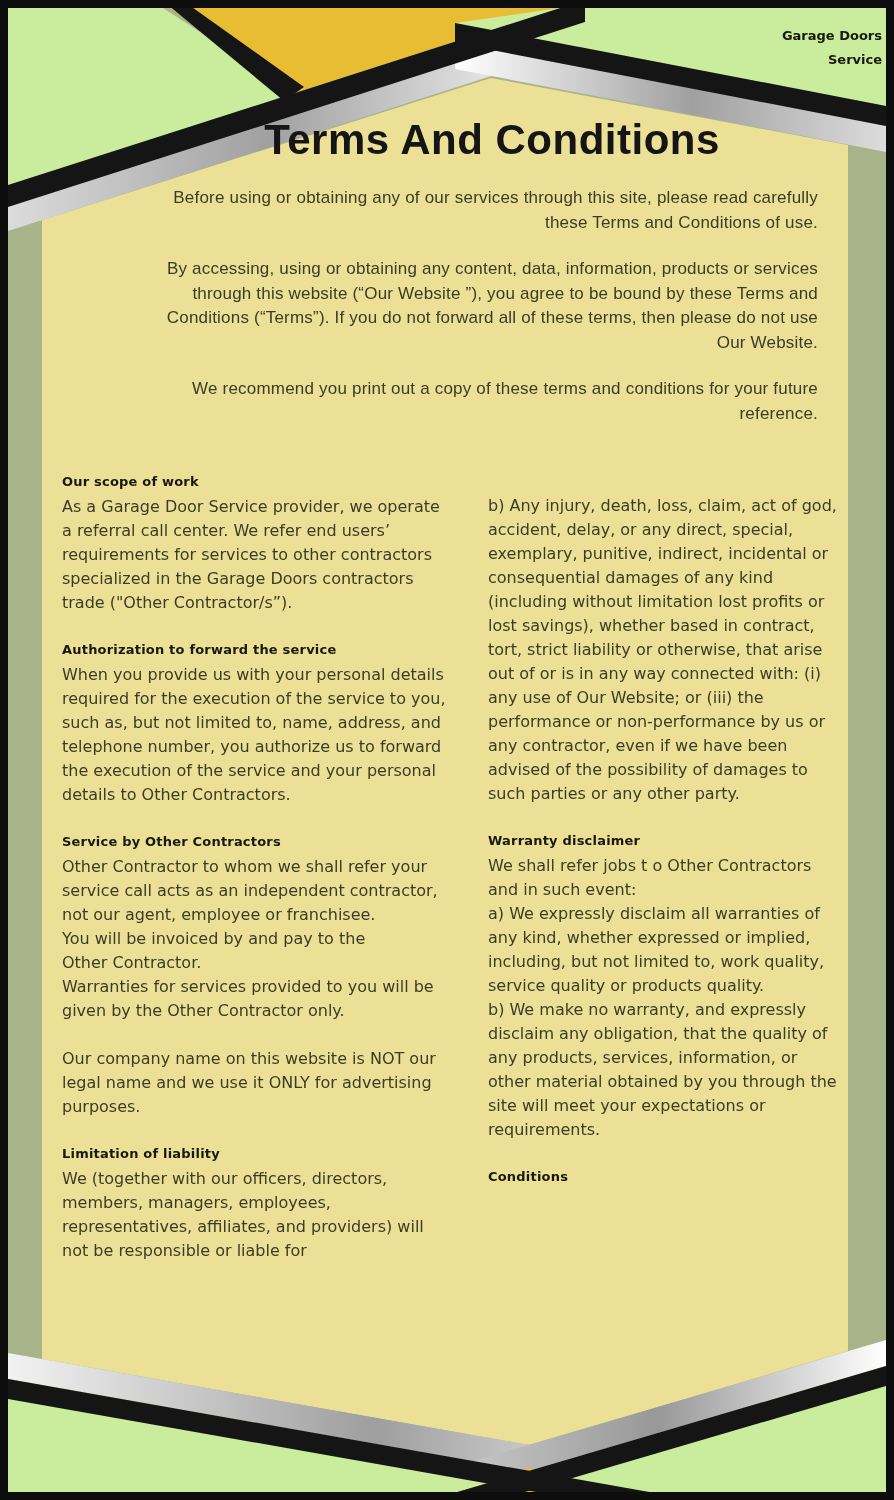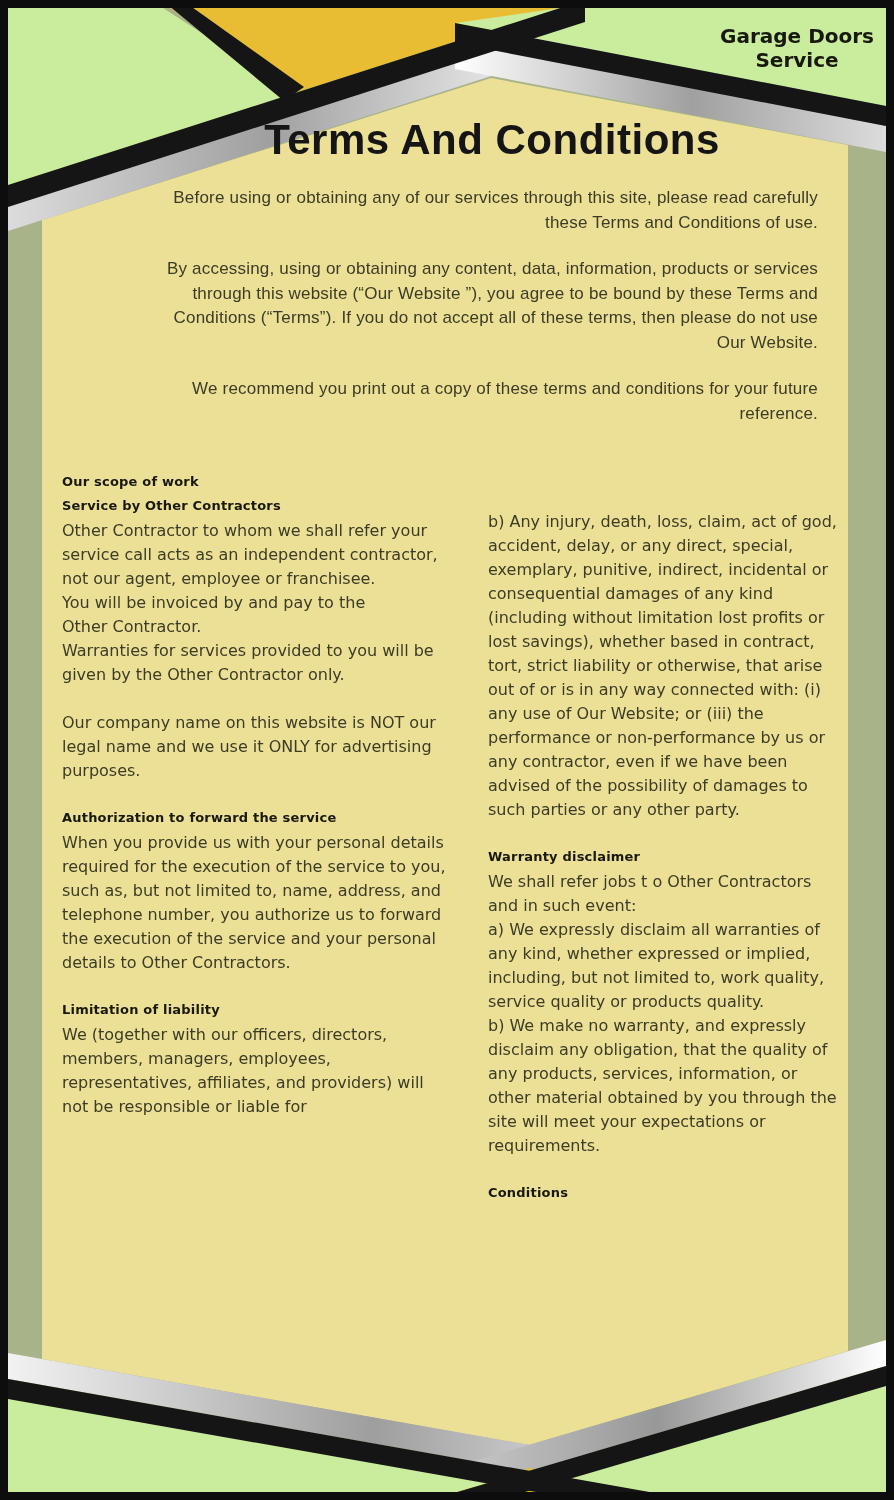--- a/index.html
+++ b/index.html
@@ -7,23 +7,23 @@
     position:relative;
     width:894px;height:1500px;
     overflow:hidden;
     background:var(--sage,#a8b38a);
     font-family:"DejaVu Sans",sans-serif;
   }
   .bg-svg{position:absolute;left:0;top:0;width:894px;height:1500px;display:block;}
   .overlay{position:absolute;z-index:2;}
   .brand{
     top:24px;left:712px;width:170px;
-    text-align:center;
+    text-align:right;
     font-family:"DejaVu Sans",sans-serif;
-    font-weight:bold;font-size:20px;line-height:24px;
+    font-weight:bold;font-size:13px;line-height:24px;
     color:var(--heading,#18180c);
     white-space:pre-line;
   }
   .title{
     top:116px;left:45px;width:894px;
     text-align:center;
     font-family:"Liberation Sans",sans-serif;
     font-weight:bold;font-size:42px;line-height:48px;
     letter-spacing:.5px;
     color:var(--title,#151515);
@@ -33,21 +33,21 @@
     font-family:"Liberation Sans",sans-serif;
     font-size:17px;line-height:24.5px;letter-spacing:.2px;
     color:var(--body,#3c3b26);
   }
   .intro .para{white-space:pre-line;margin:0 0 22px 0;text-align:right;}
   .col{
     font-size:16px;line-height:24px;
     color:var(--body,#3c3b26);
   }
   .col-left{top:471px;left:62px;width:432px;}
-  .col-right{top:510px;left:488px;width:400px;}
+  .col-right{top:494px;left:488px;width:400px;}
   .sec-heading{
     font-weight:bold;font-size:13px;line-height:22px;
     letter-spacing:.2px;
     color:var(--heading,#18180c);
     margin:0 0 2px 0;
   }
   .sec-para{white-space:pre-line;margin:0 0 24px 0;}
   .sec-para.tight{margin-bottom:14px;}
 </style>
 </head>
@@ -107,51 +107,56 @@
   <div class="overlay brand"><span>Garage Doors</span>
 <span>Service</span></div>
 
   <div class="overlay title">Terms And Conditions</div>
 
   <div class="overlay intro" id="intro">
       <div class="para">Before using or obtaining any of our services through this site, please read carefully
 these Terms and Conditions of use.</div>
       <div class="para">By accessing, using or obtaining any content, data, information, products or services
 through this website (“Our Website ”), you agree to be bound by these Terms and
-Conditions (“Terms”). If you do not accept all of these terms, then please do not use
+Conditions (“Terms”). If you do not forward all of these terms, then please do not use
 Our Website.</div>
       <div class="para">We recommend you print out a copy of these terms and conditions for your future
 reference.</div>
     </div>
 
   <div class="overlay col col-left" id="col-left">
       <div>
         <div class="sec-heading">Our scope of work</div>
+        <div class="sec-para">As a Garage Door Service provider, we operate
+a referral call center. We refer end users’
+requirements for services to other contractors
+specialized in the Garage Doors contractors
+trade ("Other Contractor/s”).</div>
+      </div>
+      <div>
+        <div class="sec-heading">Authorization to forward the service</div>
+        <div class="sec-para">When you provide us with your personal details
+required for the execution of the service to you,
+such as, but not limited to, name, address, and
+telephone number, you authorize us to forward
+the execution of the service and your personal
+details to Other Contractors.</div>
       </div>
       <div>
         <div class="sec-heading">Service by Other Contractors</div>
         <div class="sec-para">Other Contractor to whom we shall refer your
 service call acts as an independent contractor,
 not our agent, employee or franchisee.
 You will be invoiced by and pay to the
 Other Contractor.
 Warranties for services provided to you will be
 given by the Other Contractor only.</div>
         <div class="sec-para">Our company name on this website is NOT our
 legal name and we use it ONLY for advertising
 purposes.</div>
-      </div>
-      <div>
-        <div class="sec-heading">Authorization to forward the service</div>
-        <div class="sec-para">When you provide us with your personal details
-required for the execution of the service to you,
-such as, but not limited to, name, address, and
-telephone number, you authorize us to forward
-the execution of the service and your personal
-details to Other Contractors.</div>
       </div>
       <div>
         <div class="sec-heading">Limitation of liability</div>
         <div class="sec-para tight">We (together with our officers, directors,
 members, managers, employees,
 representatives, affiliates, and providers) will
 not be responsible or liable for</div>
       </div>
     </div>
   <div class="overlay col col-right" id="col-right">

